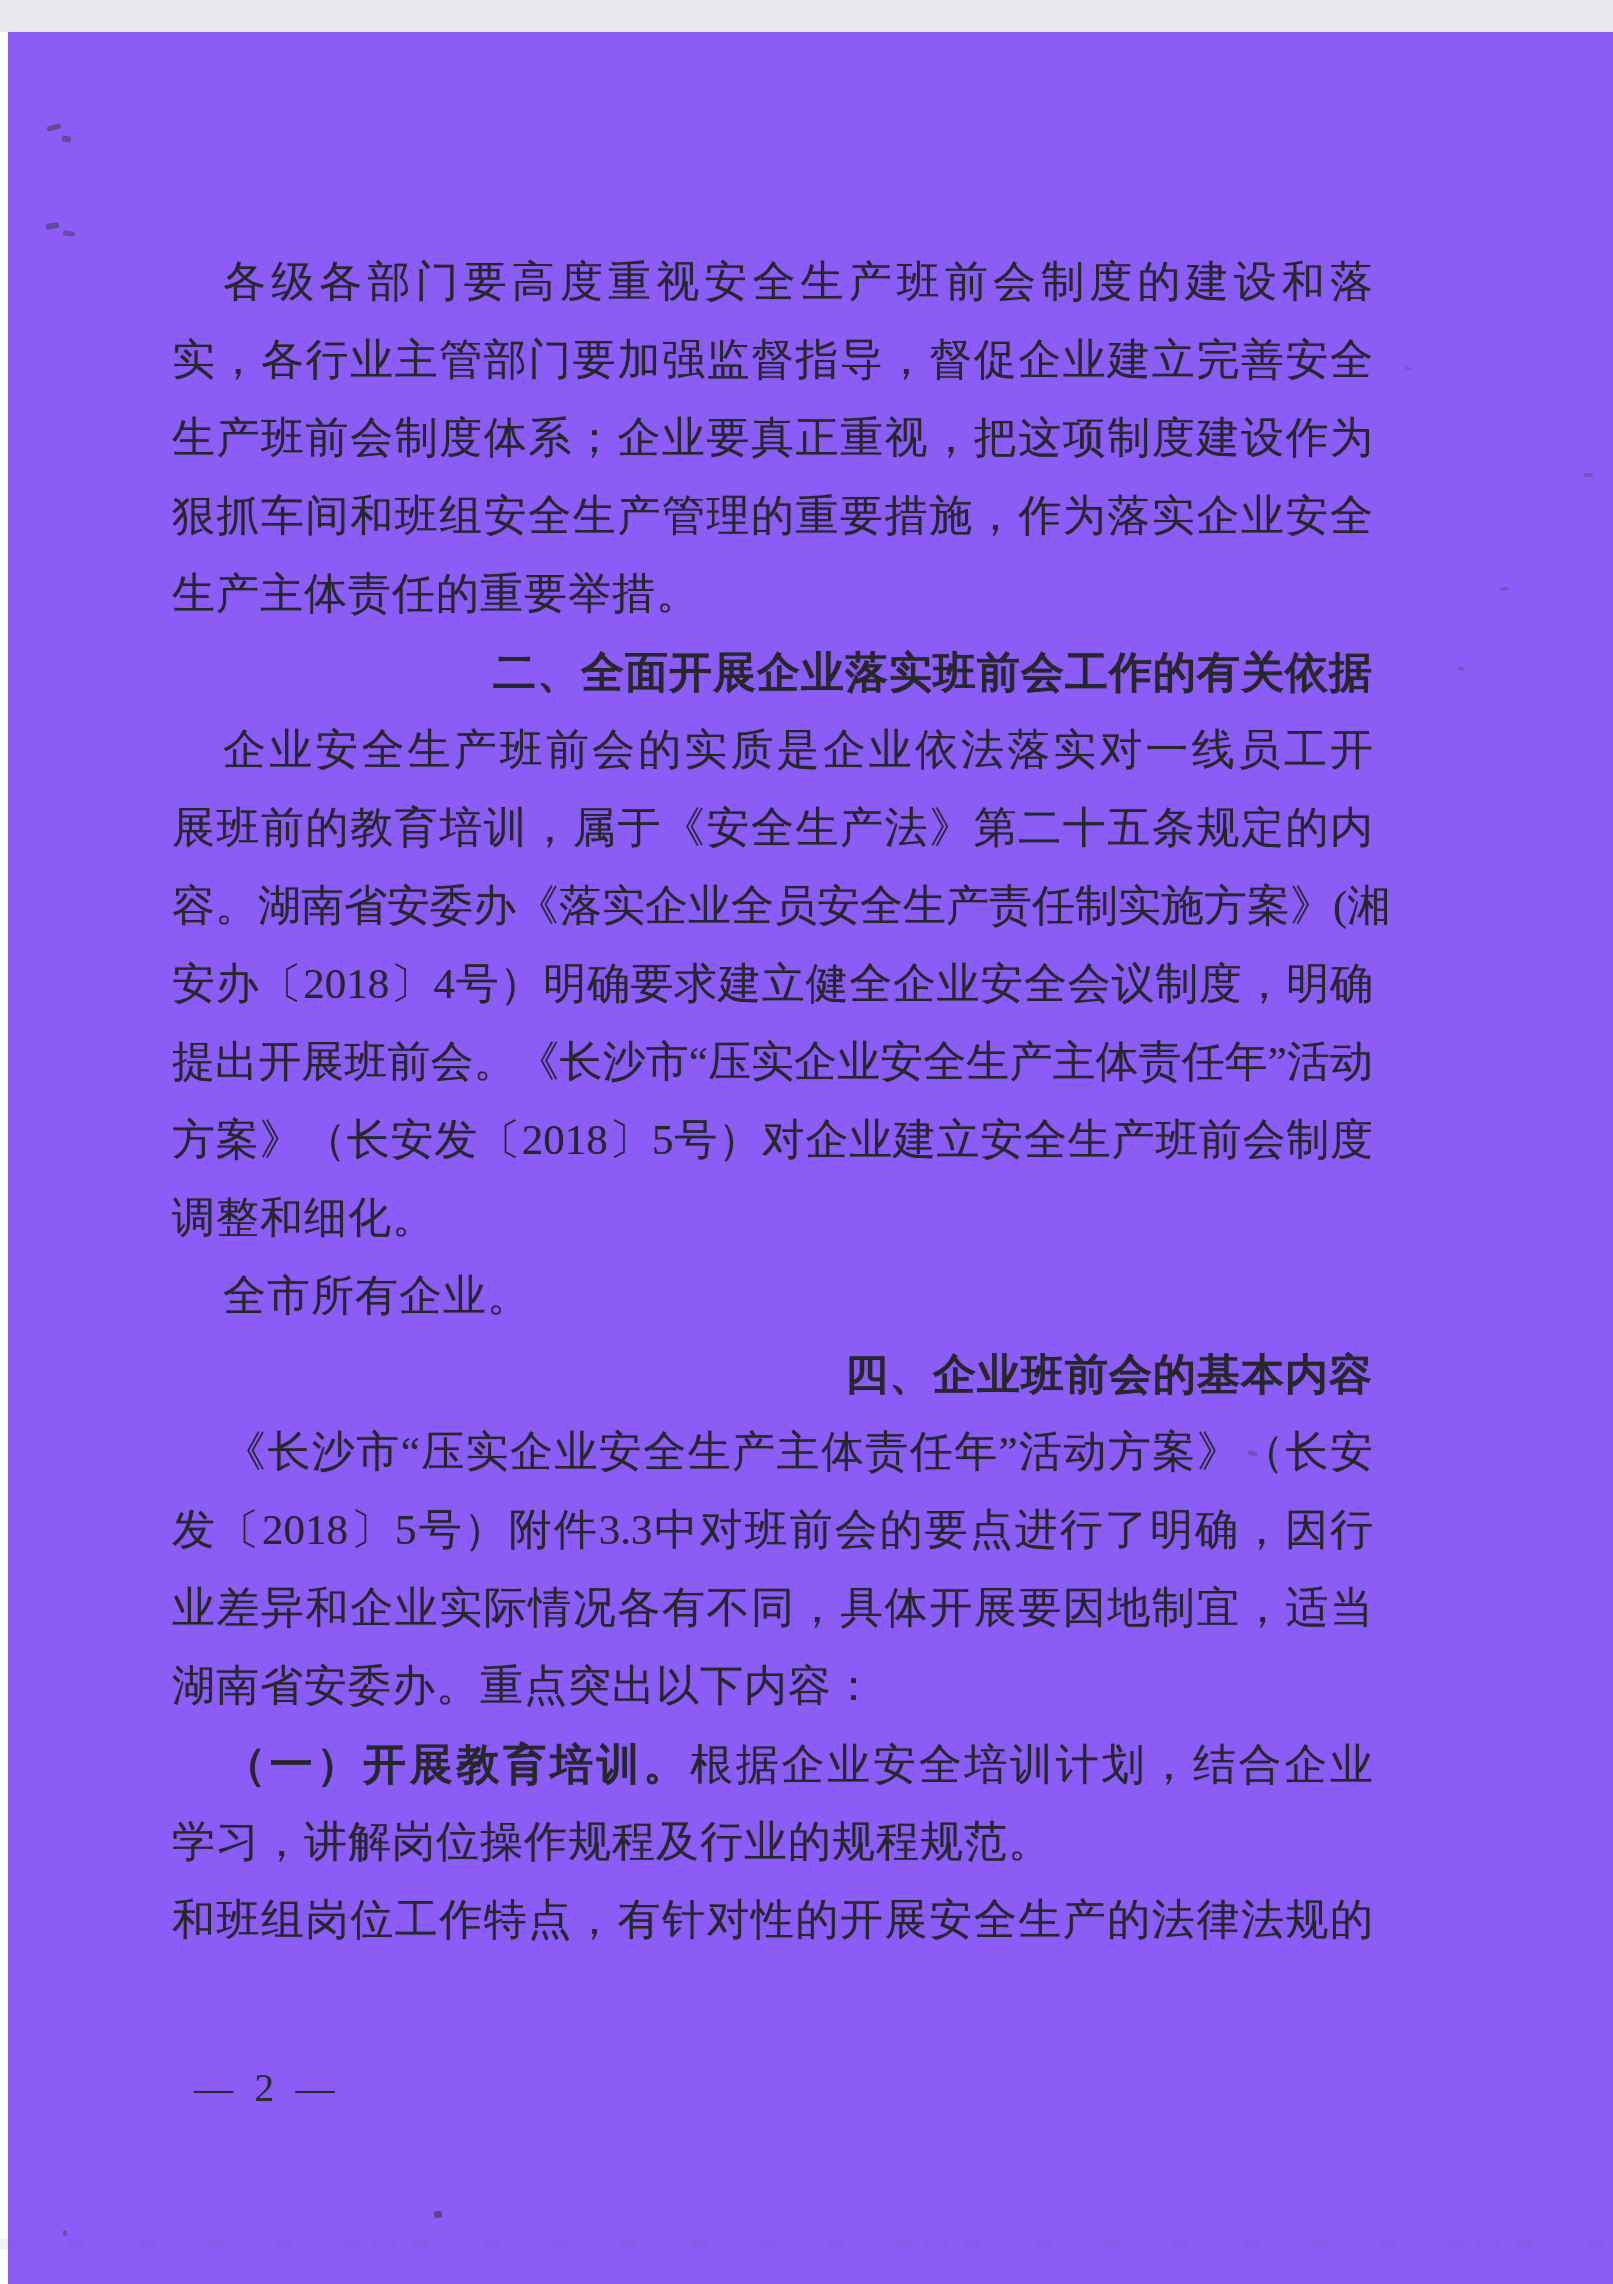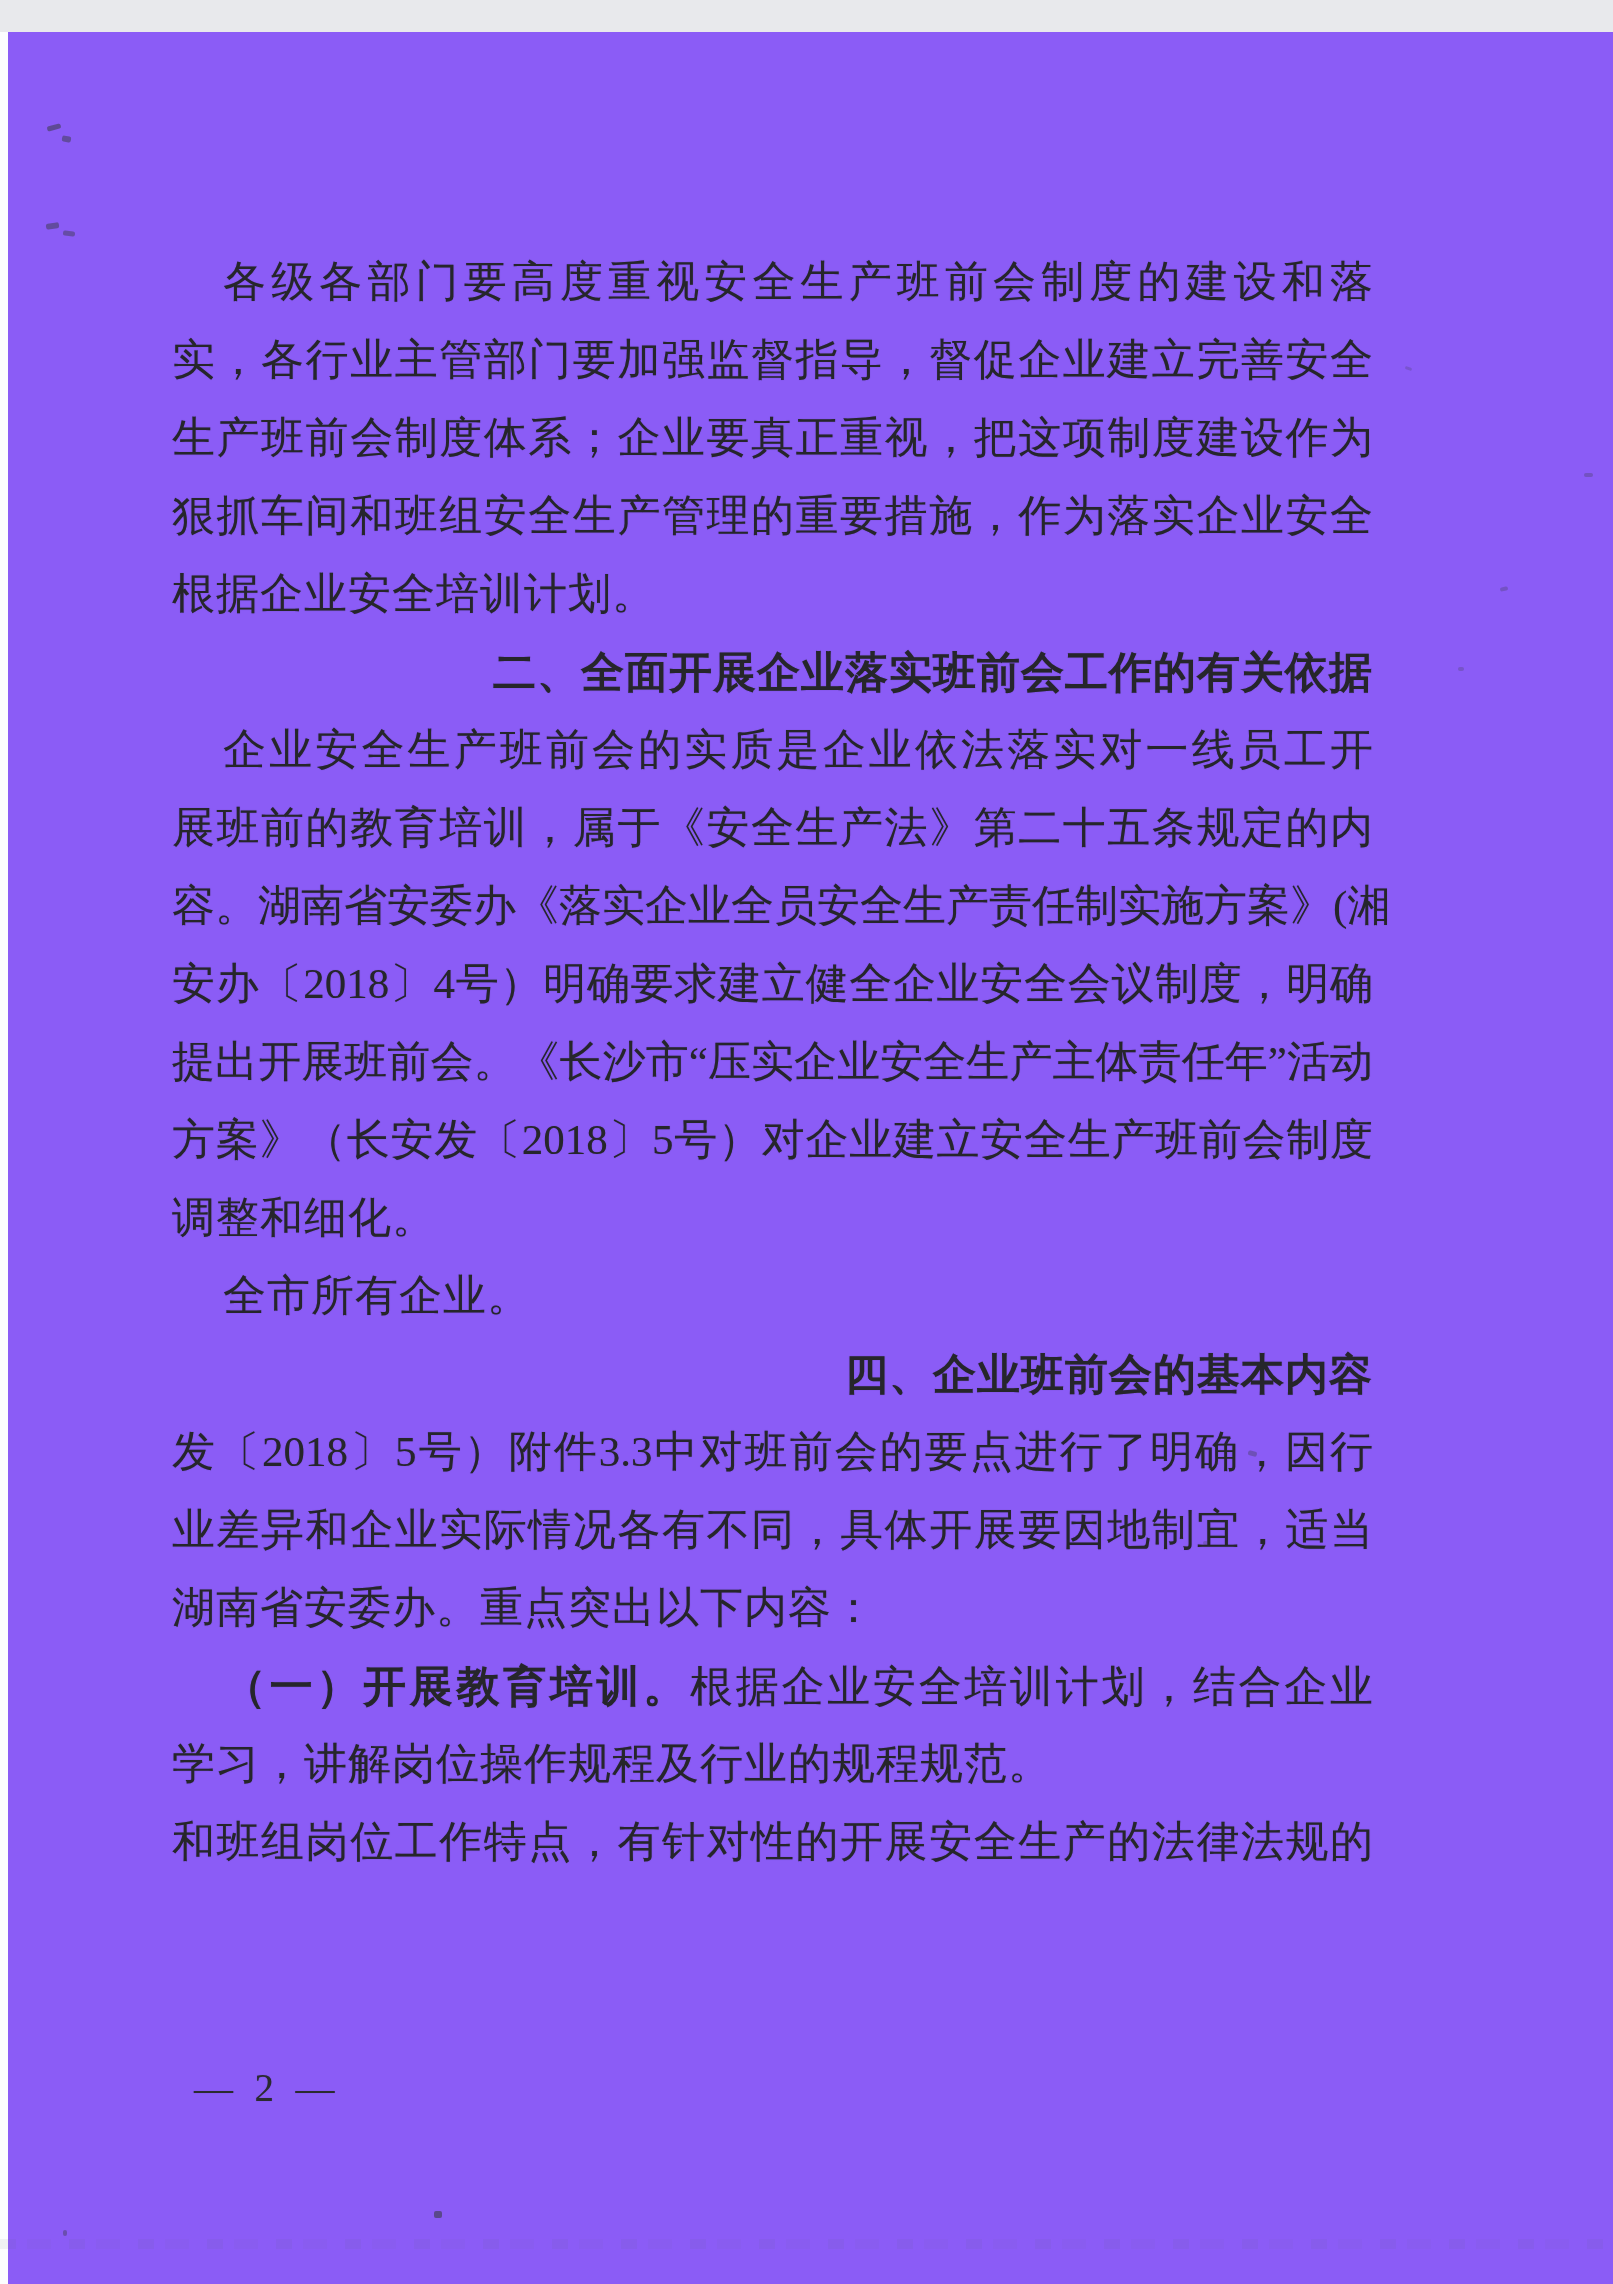--- a/index.html
+++ b/index.html
@@ -67,31 +67,32 @@
 <body>
 
 <div class="page">
   <div class="edge-left"></div>
 
   <div class="text-block" id="text-block">
       <div class="line indent justify">各级各部门要高度重视安全生产班前会制度的建设和落</div>
       <div class="line justify">实，各行业主管部门要加强监督指导，督促企业建立完善安全</div>
       <div class="line justify">生产班前会制度体系；企业要真正重视，把这项制度建设作为</div>
       <div class="line justify">狠抓车间和班组安全生产管理的重要措施，作为落实企业安全</div>
-      <div class="line">根据企业安全培训计划。</div>
+      <div class="line">生产主体责任的重要举措。</div>
       <div class="line heading indent">二、全面开展企业落实班前会工作的有关依据</div>
       <div class="line indent justify">企业安全生产班前会的实质是企业依法落实对一线员工开</div>
       <div class="line justify">展班前的教育培训，属于《安全生产法》第二十五条规定的内</div>
       <div class="line justify">容。湖南省安委办《落实企业全员安全生产责任制实施方案》(湘</div>
       <div class="line justify">安办〔2018〕4号）明确要求建立健全企业安全会议制度，明确</div>
       <div class="line justify">提出开展班前会。《长沙市“压实企业安全生产主体责任年”活动</div>
       <div class="line justify">方案》（长安发〔2018〕5号）对企业建立安全生产班前会制度</div>
       <div class="line">调整和细化。</div>
       <div class="line indent">全市所有企业。</div>
       <div class="line heading indent">四、企业班前会的基本内容</div>
+      <div class="line indent justify">《长沙市“压实企业安全生产主体责任年”活动方案》（长安</div>
       <div class="line justify">发〔2018〕5号）附件3.3中对班前会的要点进行了明确，因行</div>
       <div class="line justify">业差异和企业实际情况各有不同，具体开展要因地制宜，适当</div>
       <div class="line">湖南省安委办。重点突出以下内容：</div>
       <div class="line indent justify"><span class="lead">（一）开展教育培训。</span>根据企业安全培训计划，结合企业</div>
       <div class="line">学习，讲解岗位操作规程及行业的规程规范。</div>
       <div class="line justify">和班组岗位工作特点，有针对性的开展安全生产的法律法规的</div>
     </div>
 
   <div class="page-number">— 2 —</div>
 

